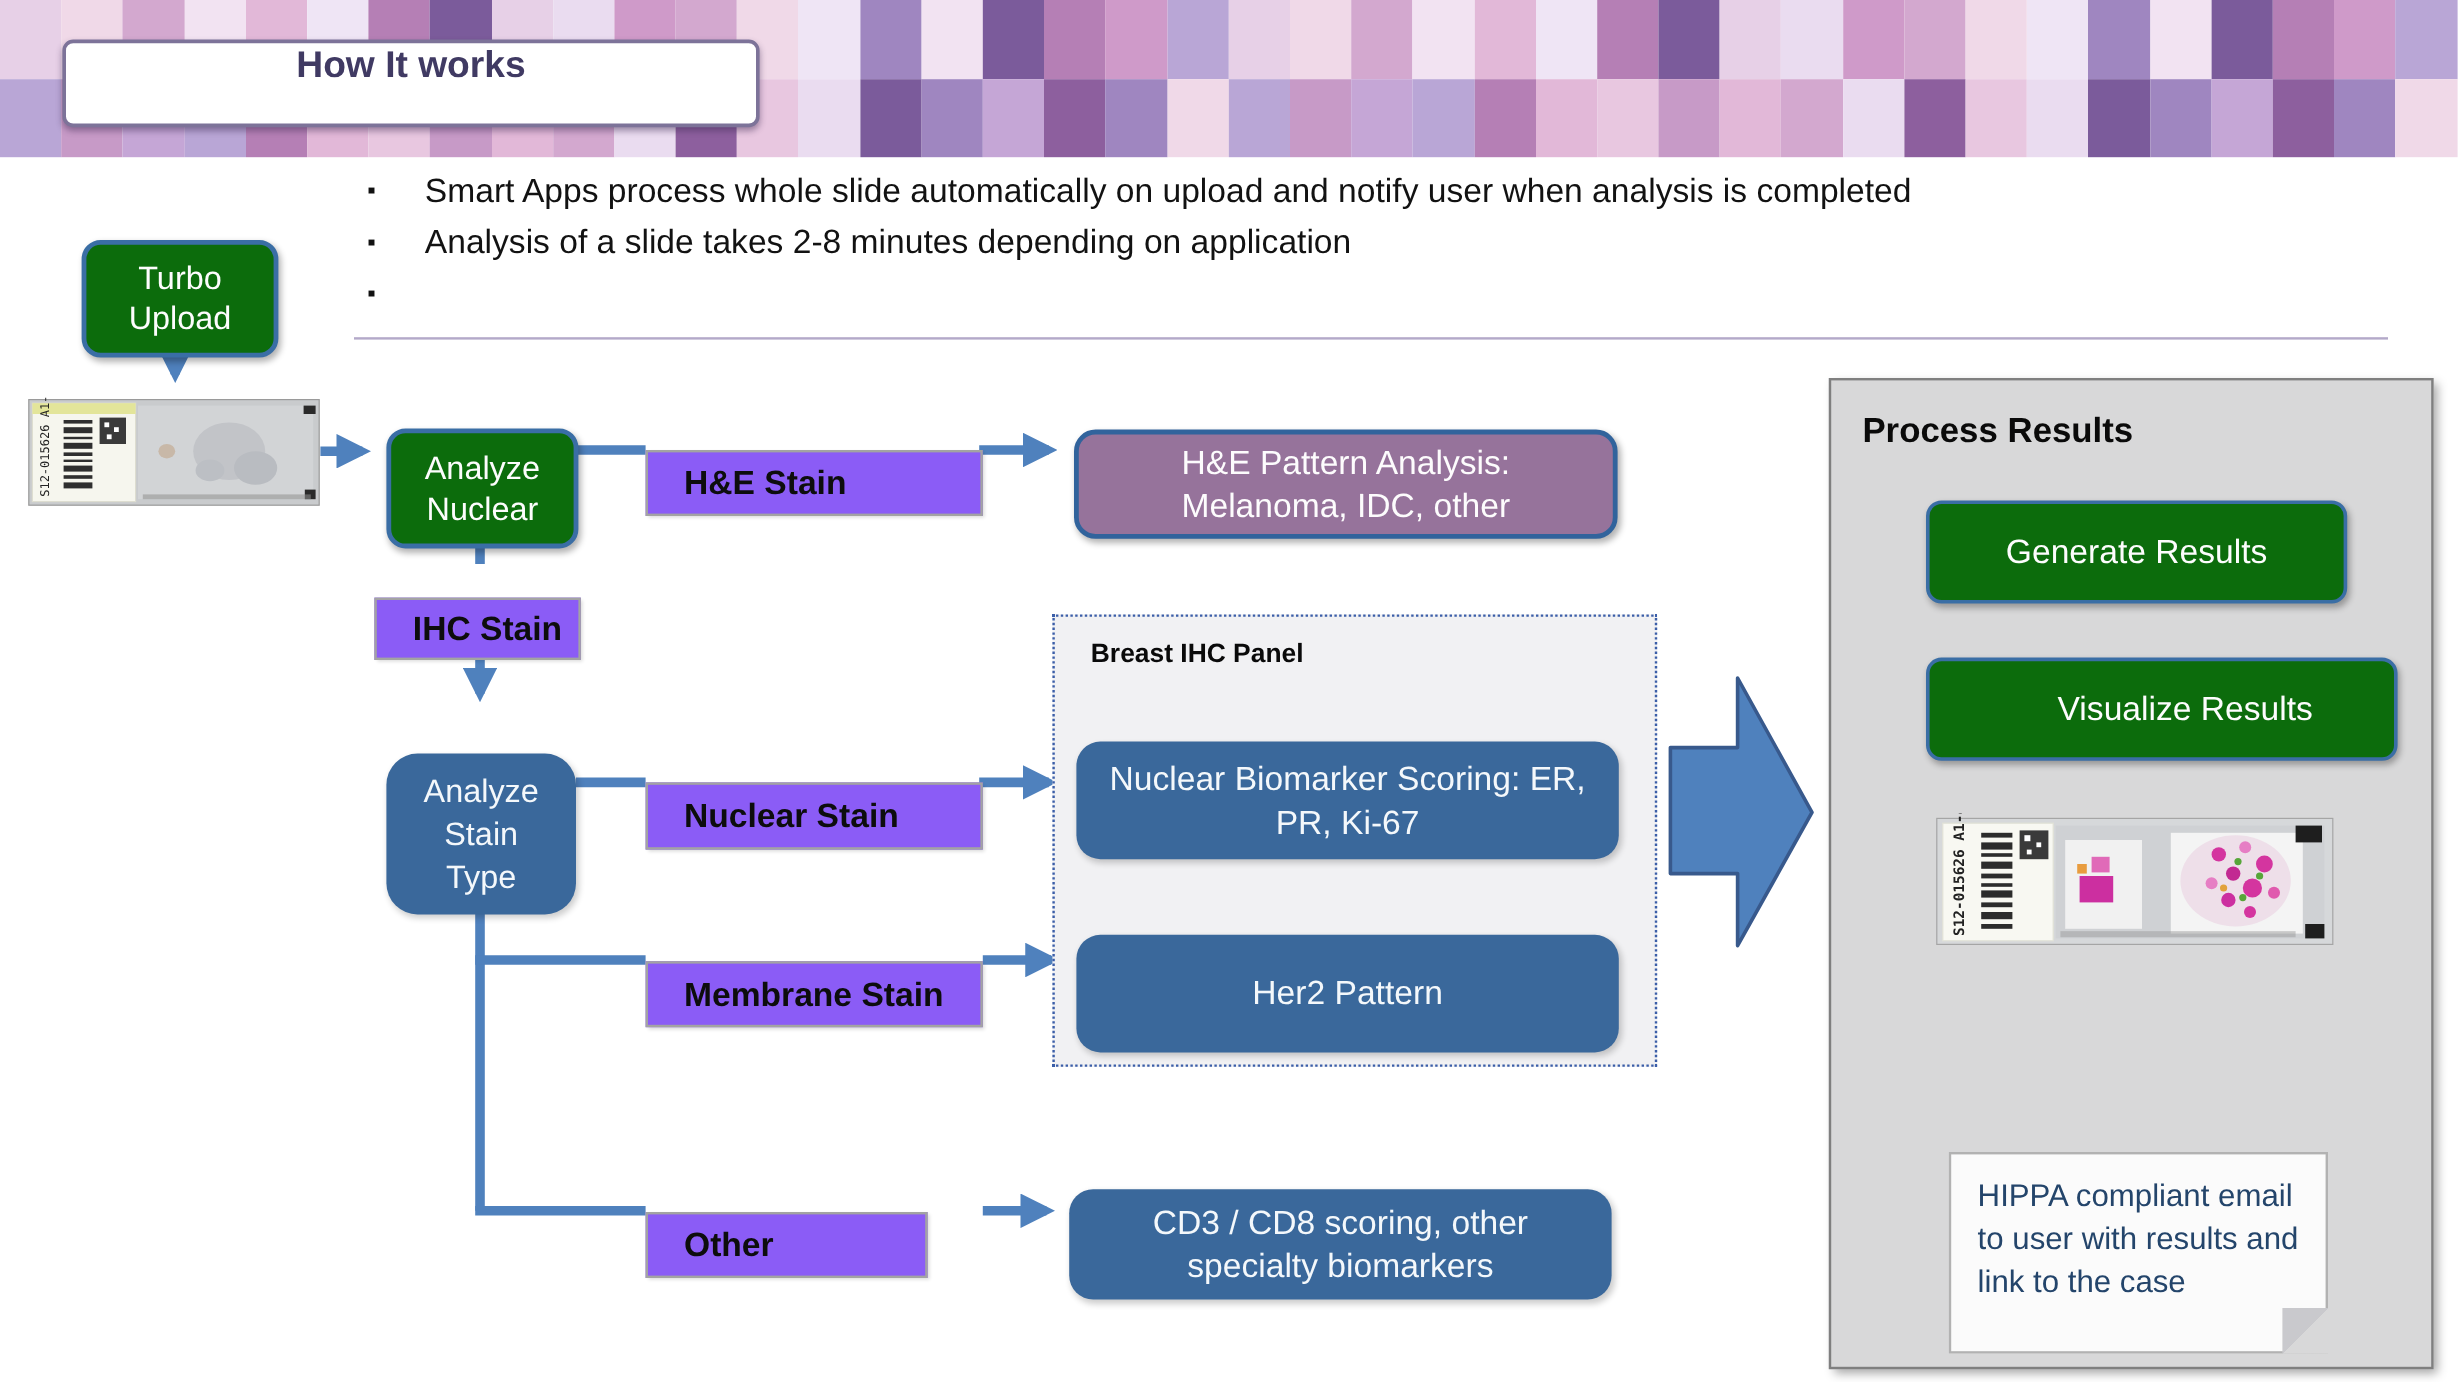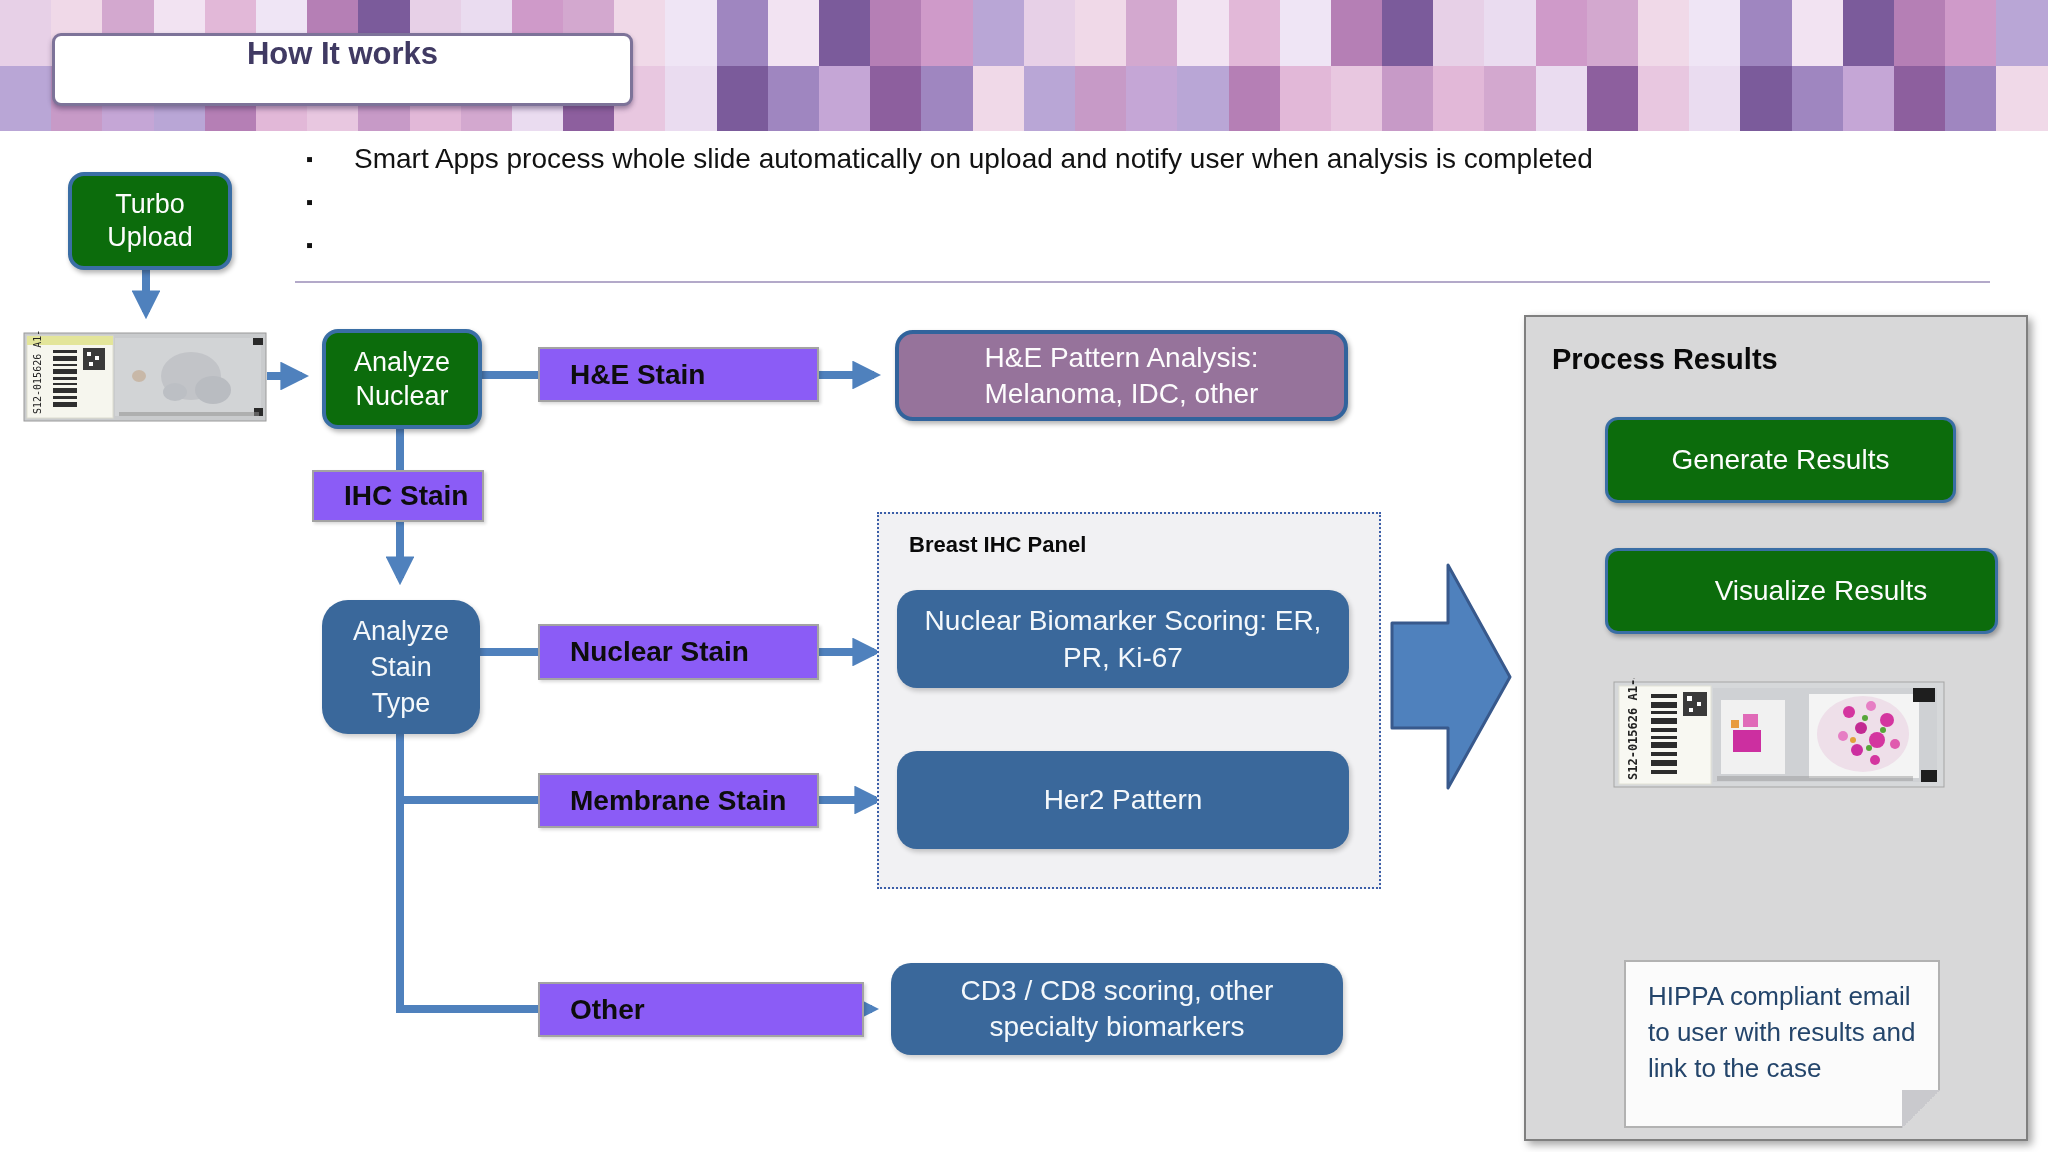--- a/index.html
+++ b/index.html
@@ -20,21 +20,21 @@
     display:flex;align-items:flex-start;justify-content:center;
     font-size:31px;font-weight:bold;color:#403a63;z-index:5;
   }
   
   .bullets{position:absolute;left:306px;top:142px;width:1540px;z-index:4;}
   .bullet-row{display:flex;align-items:flex-start;margin-bottom:9px;}
   .bullet-marker{font-size:20px;line-height:34px;color:#111;width:48px;flex:0 0 48px;}
   .bullet-text{font-size:28px;line-height:33px;color:#121212;}
   .divider{position:absolute;left:295px;top:281px;width:1695px;height:2px;background:#b3a9c9;}
   
-  .node{position:absolute;z-index:3;display:flex;align-items:center;justify-content:center;text-align:center;}
+  .node{position:absolute;z-index:3;display:flex;align-items:center;justify-content:center;text-align:center;margin-top:28px;}
   .green-node{
     background:#0c6c0c;border:4px solid #3a6ea5;border-radius:16px;color:#fdfdfd;
     box-shadow:2px 3px 5px rgba(0,0,0,.3);
   }
   .blue-node{
     background:#3a689b;border-radius:20px;color:#f4f8fb;
     box-shadow:2px 3px 5px rgba(0,0,0,.2);
   }
   .purple-node{
     background:#96739b;border:4px solid #31639c;border-radius:18px;color:#fdfcfd;
@@ -165,20 +165,21 @@
   <span>How It works</span>
 </div>
 
 <div class="bullets">
   <div class="bullet-row">
     <span class="bullet-marker">▪</span>
     <span class="bullet-text">Smart Apps process whole slide automatically on upload and notify user when analysis is completed</span>
   </div>
   <div class="bullet-row">
     <span class="bullet-marker">▪</span>
+    <span class="bullet-text">Analysis of a slide takes 2-8 minutes depending on application</span>
   </div>
   <div class="bullet-row">
     <span class="bullet-marker">▪</span>
   </div>
 </div>
 <div class="divider"></div>
 
 <svg class="wires" width="2048" height="1152">
   <defs>
     <marker id="arr" viewBox="0 0 10 10" refX="7.5" refY="5" markerWidth="3.6" markerHeight="3.6" orient="auto">
@@ -273,21 +274,21 @@
   <span>Nuclear Biomarker Scoring: ER, PR, Ki-67</span>
 </div>
 <div class="node blue-node" style="left:897px;top:751px;width:452px;height:98px;font-size:28px;">
   <span>Her2 Pattern</span>
 </div>
 
 <div class="node label-node" style="left:538px;top:773px;width:281px;height:55px;box-sizing:border-box;">
   <span>Membrane Stain</span>
 </div>
 
-<div class="node label-node" style="left:538px;top:982px;width:326px;height:55px;box-sizing:border-box;">
+<div class="node label-node" style="left:538px;top:982px;width:235px;height:55px;box-sizing:border-box;">
   <span>Other</span>
 </div>
 
 <div class="node blue-node" style="left:891px;top:963px;width:452px;height:92px;font-size:28px;line-height:36px;padding:0 30px;box-sizing:border-box;">
   <span>CD3 / CD8 scoring, other specialty biomarkers</span>
 </div>
 
 <div class="process-panel">
   <div class="process-title">Process Results</div>
 

